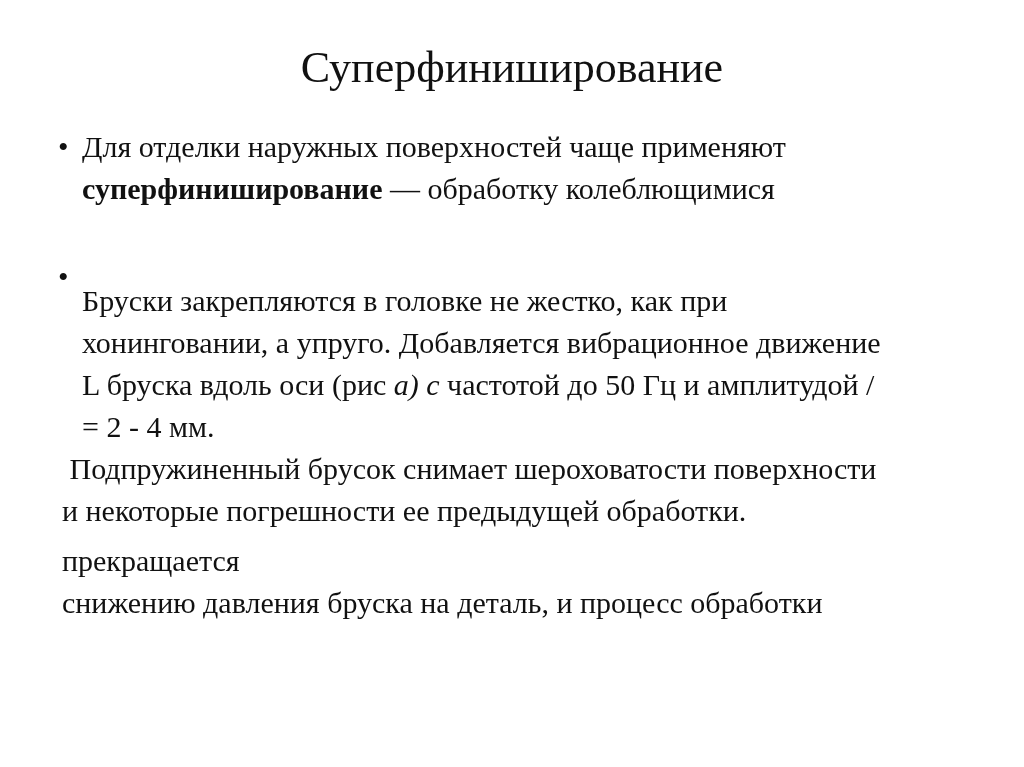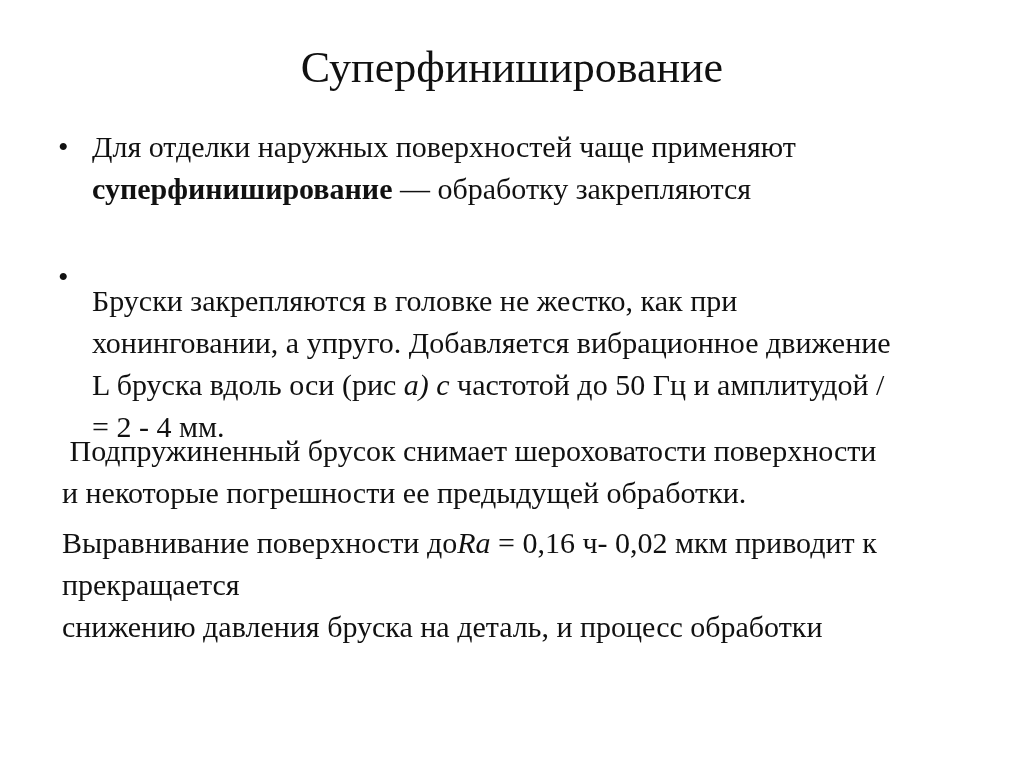--- a/index.html
+++ b/index.html
@@ -1,46 +1,45 @@
 <!DOCTYPE html>
 <html><head>
 <meta charset="utf-8">
 <style>
   html, body { margin:0; padding:0; background:#ffffff; }
   body { width:1024px; height:767px; position:relative; overflow:hidden;
          font-family:"Liberation Serif", serif; color:#111; }
   .title { position:absolute; top:40px; left:0; width:1024px; text-align:center;
            font-size:44px; line-height:56px; }
   .bullet { position:absolute; left:58px; font-size:30px; line-height:42px; }
-  .bullet-text { position:absolute; left:92px; width:920px; font-size:30px; line-height:42px; }
-  .para { position:absolute; left:62px; width:950px; font-size:30px; line-height:42px; }
+  .bullet-text { position:absolute; left:82px; width:920px; font-size:30px; line-height:42px; }
+  .para { position:absolute; left:62px; width:950px; font-size:30px; line-height:42px;margin-top:18px; }
   b { font-weight:bold; }
   i { font-style:italic;text-align:right; }
 </style>
 </head>
 <body>
 
 <div class="title">Суперфиниширование</div>
 
 <div class="bullet" style="top:126px;">•</div>
 <div class="bullet-text" style="top:126px;">
   <div>Для отделки наружных поверхностей чаще применяют</div>
-  <div><b>суперфиниширование</b><span> — обработку закрепляются</span></div>
+  <div><b>суперфиниширование</b><span> — обработку колеблющимися</span></div>
 </div>
 
 <div class="bullet" style="top:256px;">•</div>
 <div class="bullet-text" style="top:256px;margin-top:24px;">
   <div>Бруски закрепляются в головке не жестко, как при</div>
   <div>хонинговании, а упруго. Добавляется вибрационное движение</div>
   <div><span>L бруска вдоль оси (рис </span><i>а) с</i><span> частотой до 50 Гц и амплитудой /</span></div>
   <div>= 2 - 4 мм.</div>
 </div>
 
 <div class="para" style="top:430px;">
   <div style="white-space:pre;"> Подпружиненный брусок снимает шероховатости поверхности</div>
   <div>и некоторые погрешности ее предыдущей обработки.</div>
 </div>
 
 <div class="para" style="top:522px;">
-  <div><span>Выравнивание поверхности до</span><i>Ra</i><span> = 0,16 ч- 0,02 мкм приводит к</span></div>
   <div>прекращается</div>
   <div>снижению давления бруска на деталь, и процесс обработки</div>
 </div>
 
 </body></html>

